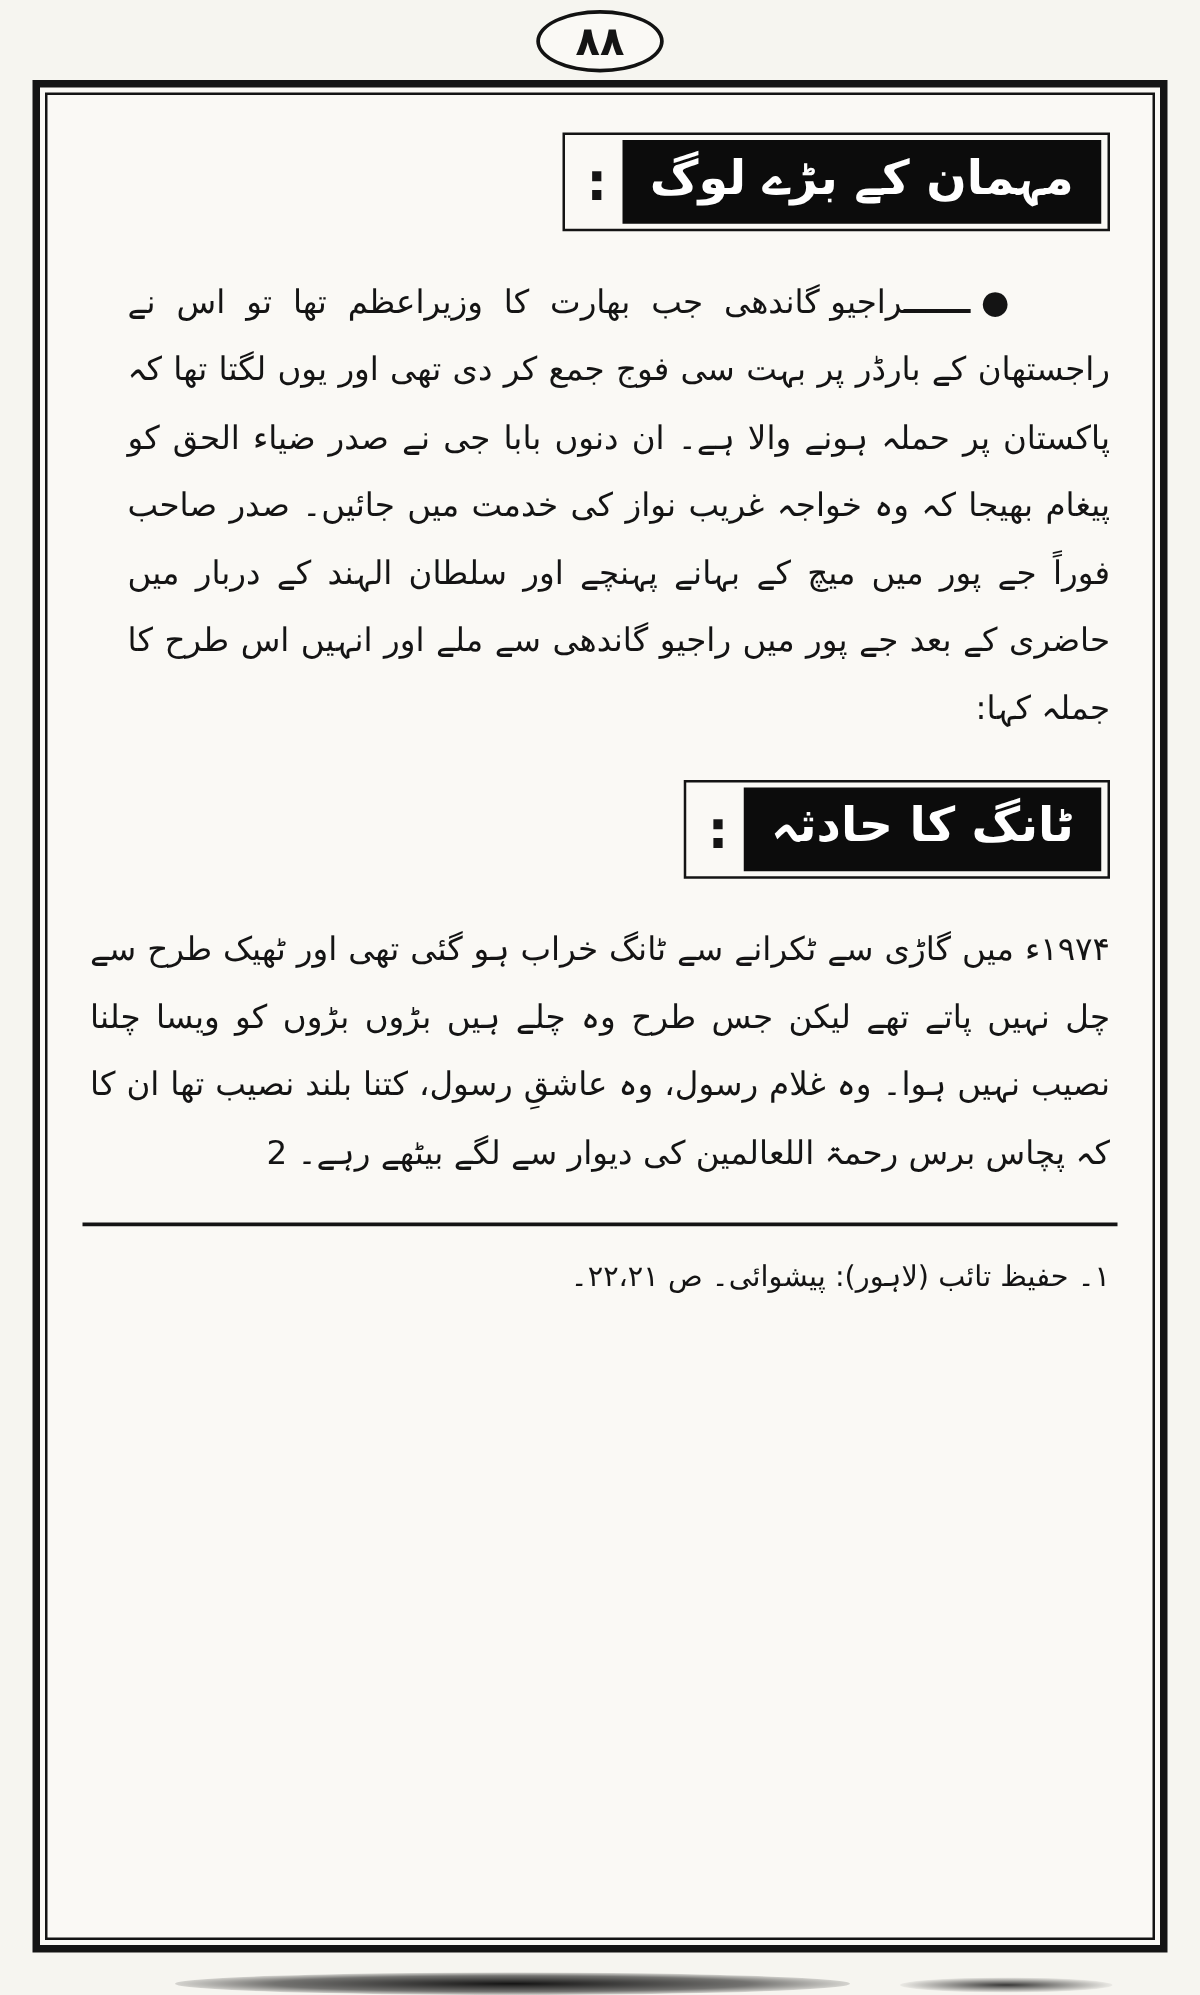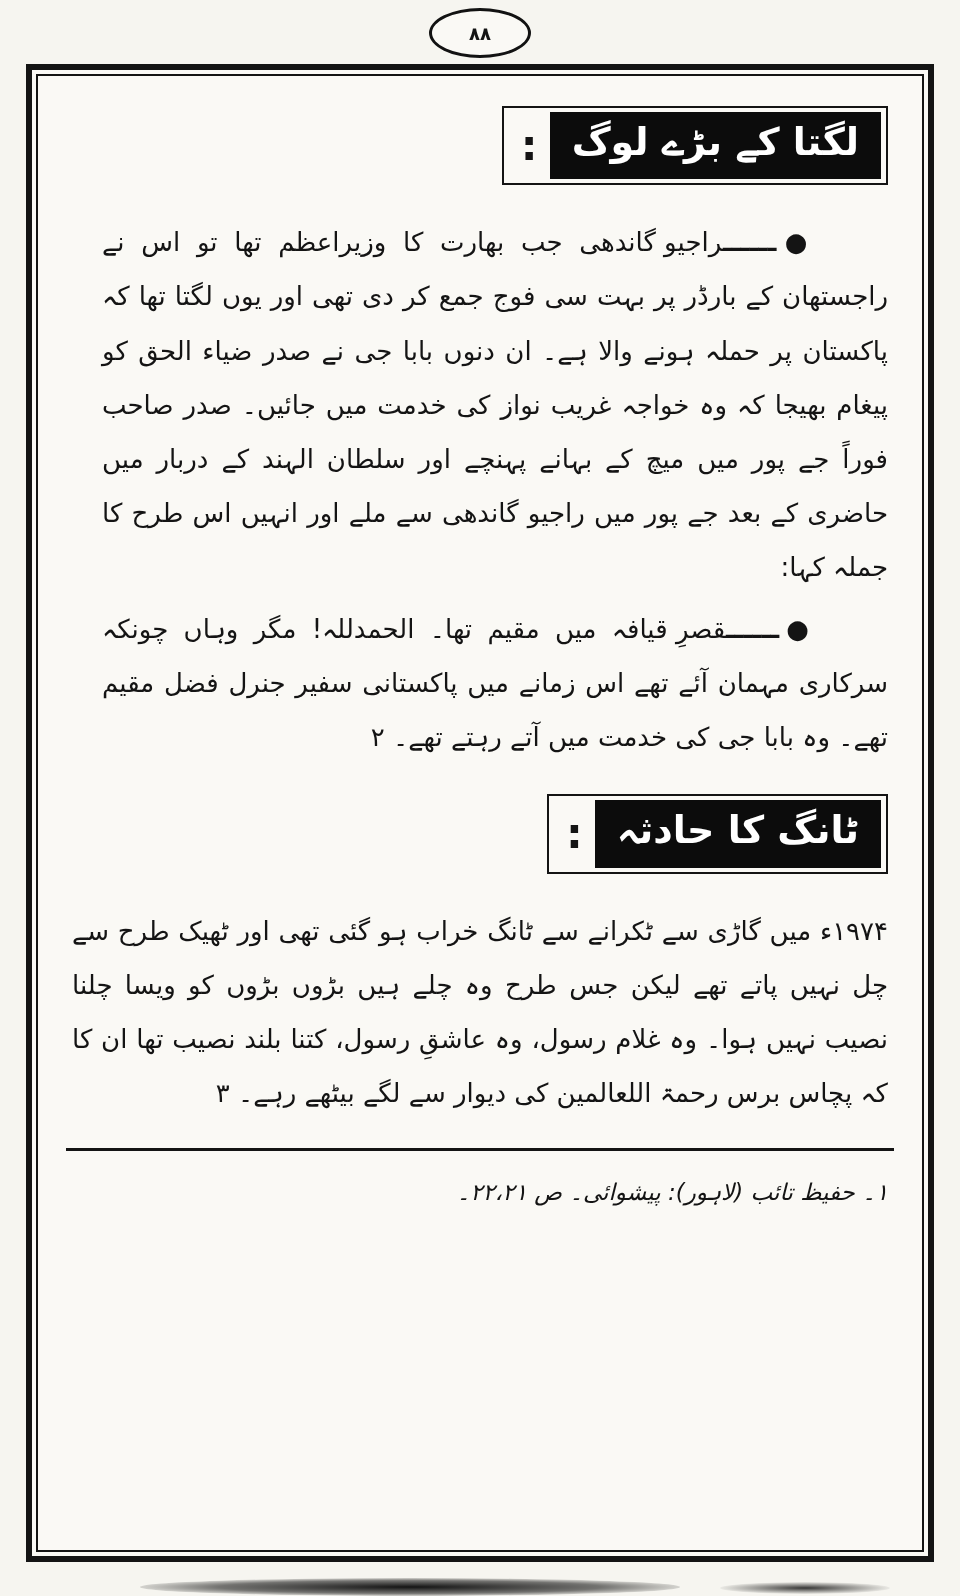--- a/index.html
+++ b/index.html
@@ -17,21 +17,21 @@
   }
   .page-number-oval {
     width: 96px;
     height: 44px;
     border: 3px solid #121212;
     border-radius: 50%;
     margin: 8px auto 6px;
     display: flex;
     align-items: center;
     justify-content: center;
-    font-size: 18px;
+    font-size: 32px;
     font-weight: bold;
     direction: rtl;
     background: #faf9f5;
   }
   .frame {
     width: 908px;
     height: 1498px;
     margin: 0 auto;
     border: 6px solid #141414;
     padding: 4px;
@@ -99,21 +99,20 @@
   }
   .footnote-divider {
     border-top: 3px solid #141414;
     margin: 0 -6px 14px;
   }
   .footnote {
     font-size: 23px;
     line-height: 2.35;
     text-align: right;
     direction: rtl;
-    font-style: italic;
   }
   .smudge {
     position: absolute;
     border-radius: 50%;
     pointer-events: none;
   }
   .smudge.one {
     bottom: 0px;
     left: 140px;
     width: 540px;
@@ -135,39 +134,38 @@
 
   <div class="page-number-oval">
     <span>۸۸</span>
   </div>
 
   <div class="frame">
     <div class="frame-inner">
 
       <div class="heading-row">
         <span class="heading-wrap">
-          <span class="heading-box">لگتا کے بڑے لوگ</span>
+          <span class="heading-box">مہمان کے بڑے لوگ</span>
           <span class="heading-colon">:</span>
         </span>
       </div>
 
       <p class="para bulleted"><span class="bullet">●ــــــ</span><span>راجیو گاندھی جب بھارت کا وزیراعظم تھا تو اس نے راجستھان کے بارڈر پر بہت سی فوج جمع کر دی تھی اور یوں لگتا تھا کہ پاکستان پر حملہ ہونے والا ہے۔ ان دنوں بابا جی نے صدر ضیاء الحق کو پیغام بھیجا کہ وہ خواجہ غریب نواز کی خدمت میں جائیں۔ صدر صاحب فوراً جے پور میں میچ کے بہانے پہنچے اور سلطان الہند کے دربار میں حاضری کے بعد جے پور میں راجیو گاندھی سے ملے اور انہیں اس طرح کا جملہ کہا:</span></p>
 
 
 
-      <p class="para bulleted"><span class="bullet">●ــــــ</span><span>قصرِ قیافہ میں مقیم تھا۔ الحمدللہ! مگر وہاں چونکہ سرکاری مہمان آئے تھے اس زمانے میں پاکستانی سفیر جنرل فضل مقیم تھے۔ وہ بابا جی کی خدمت میں آتے رہتے تھے۔ ۲</span></p>
 
       <div class="heading-row second">
         <span class="heading-wrap">
           <span class="heading-box">ٹانگ کا حادثہ</span>
           <span class="heading-colon">:</span>
         </span>
       </div>
 
-      <p class="para"><span>۱۹۷۴ء میں گاڑی سے ٹکرانے سے ٹانگ خراب ہو گئی تھی اور ٹھیک طرح سے چل نہیں پاتے تھے لیکن جس طرح وہ چلے ہیں بڑوں بڑوں کو ویسا چلنا نصیب نہیں ہوا۔ وہ غلام رسول، وہ عاشقِ رسول، کتنا بلند نصیب تھا ان کا کہ پچاس برس رحمۃ اللعالمین کی دیوار سے لگے بیٹھے رہے۔ ۳</span></p>
+      <p class="para"><span>۱۹۷۴ء میں گاڑی سے ٹکرانے سے ٹانگ خراب ہو گئی تھی اور ٹھیک طرح سے چل نہیں پاتے تھے لیکن جس طرح وہ چلے ہیں بڑوں بڑوں کو ویسا چلنا نصیب نہیں ہوا۔ وہ غلام رسول، وہ عاشقِ رسول، کتنا بلند نصیب تھا ان کا کہ پچاس برس رحمۃ اللعالمین کی دیوار سے لگے بیٹھے رہے۔ 2</span></p>
 
 
       <div class="footnotes">
         <div class="footnote-divider"></div>
         <div class="footnote">۱۔ حفیظ تائب (لاہور): پیشوائی۔ ص ۲۲،۲۱۔</div>
 
       </div>
 
     </div>
   </div>

